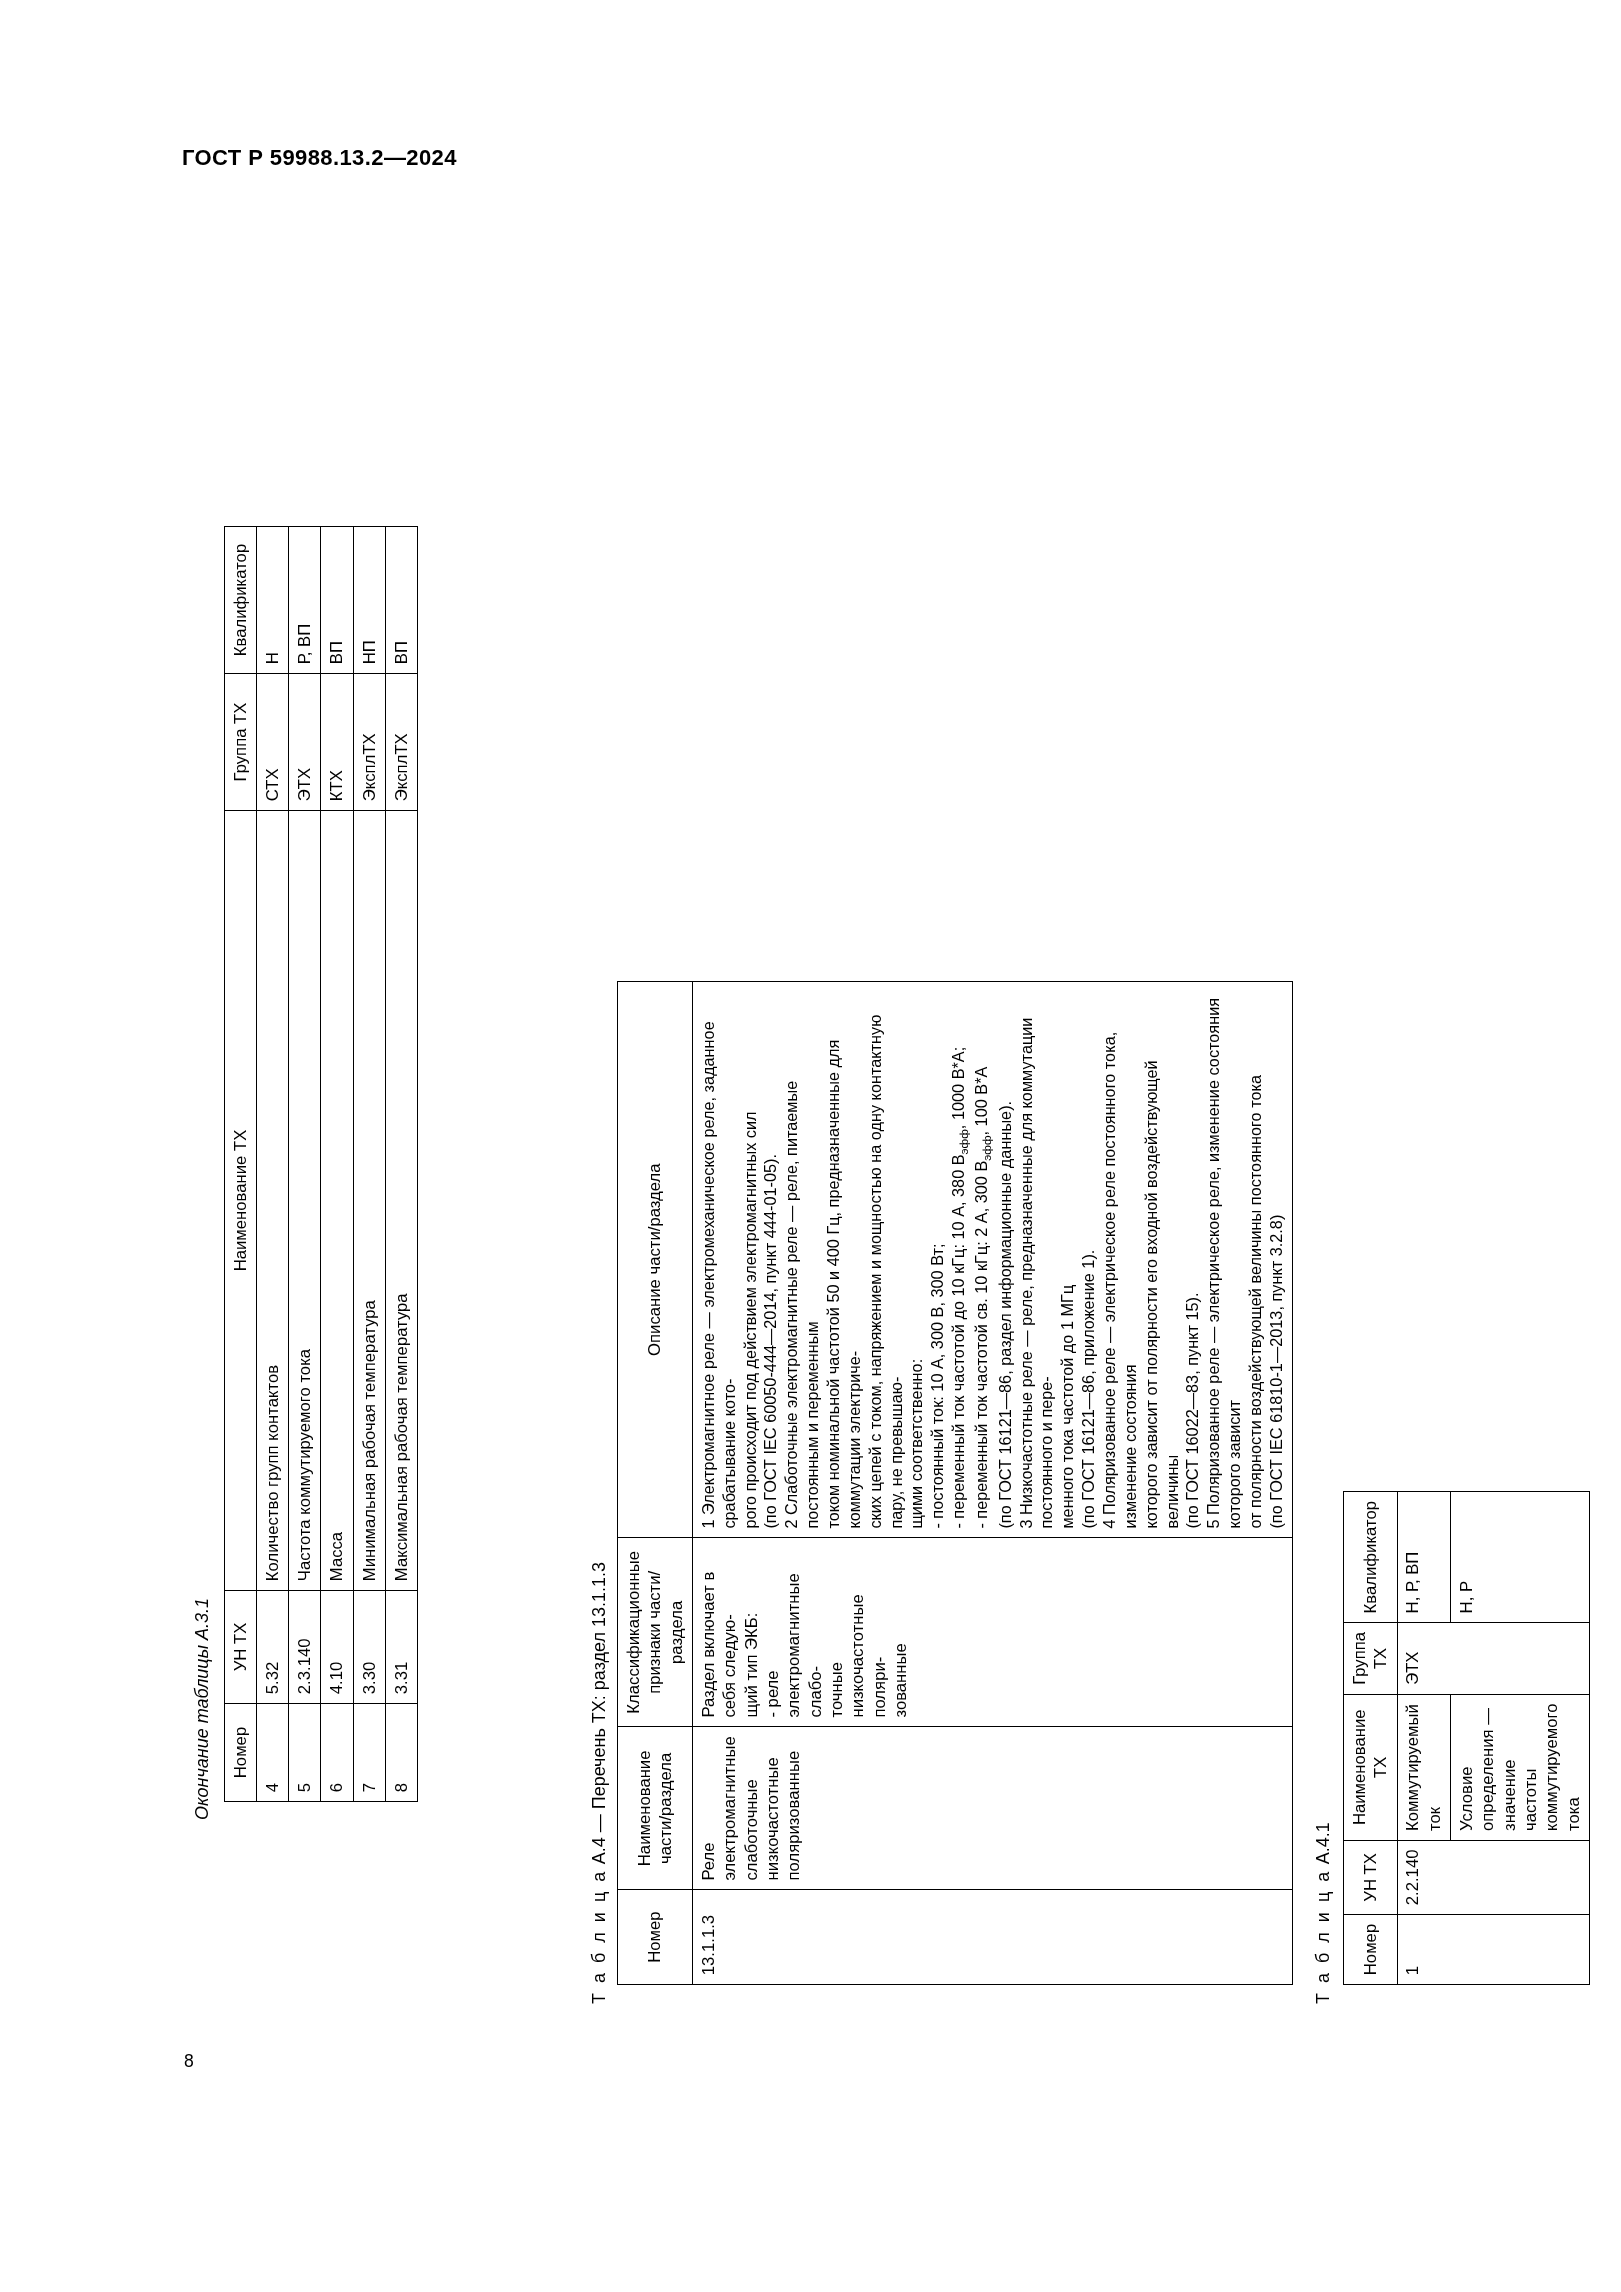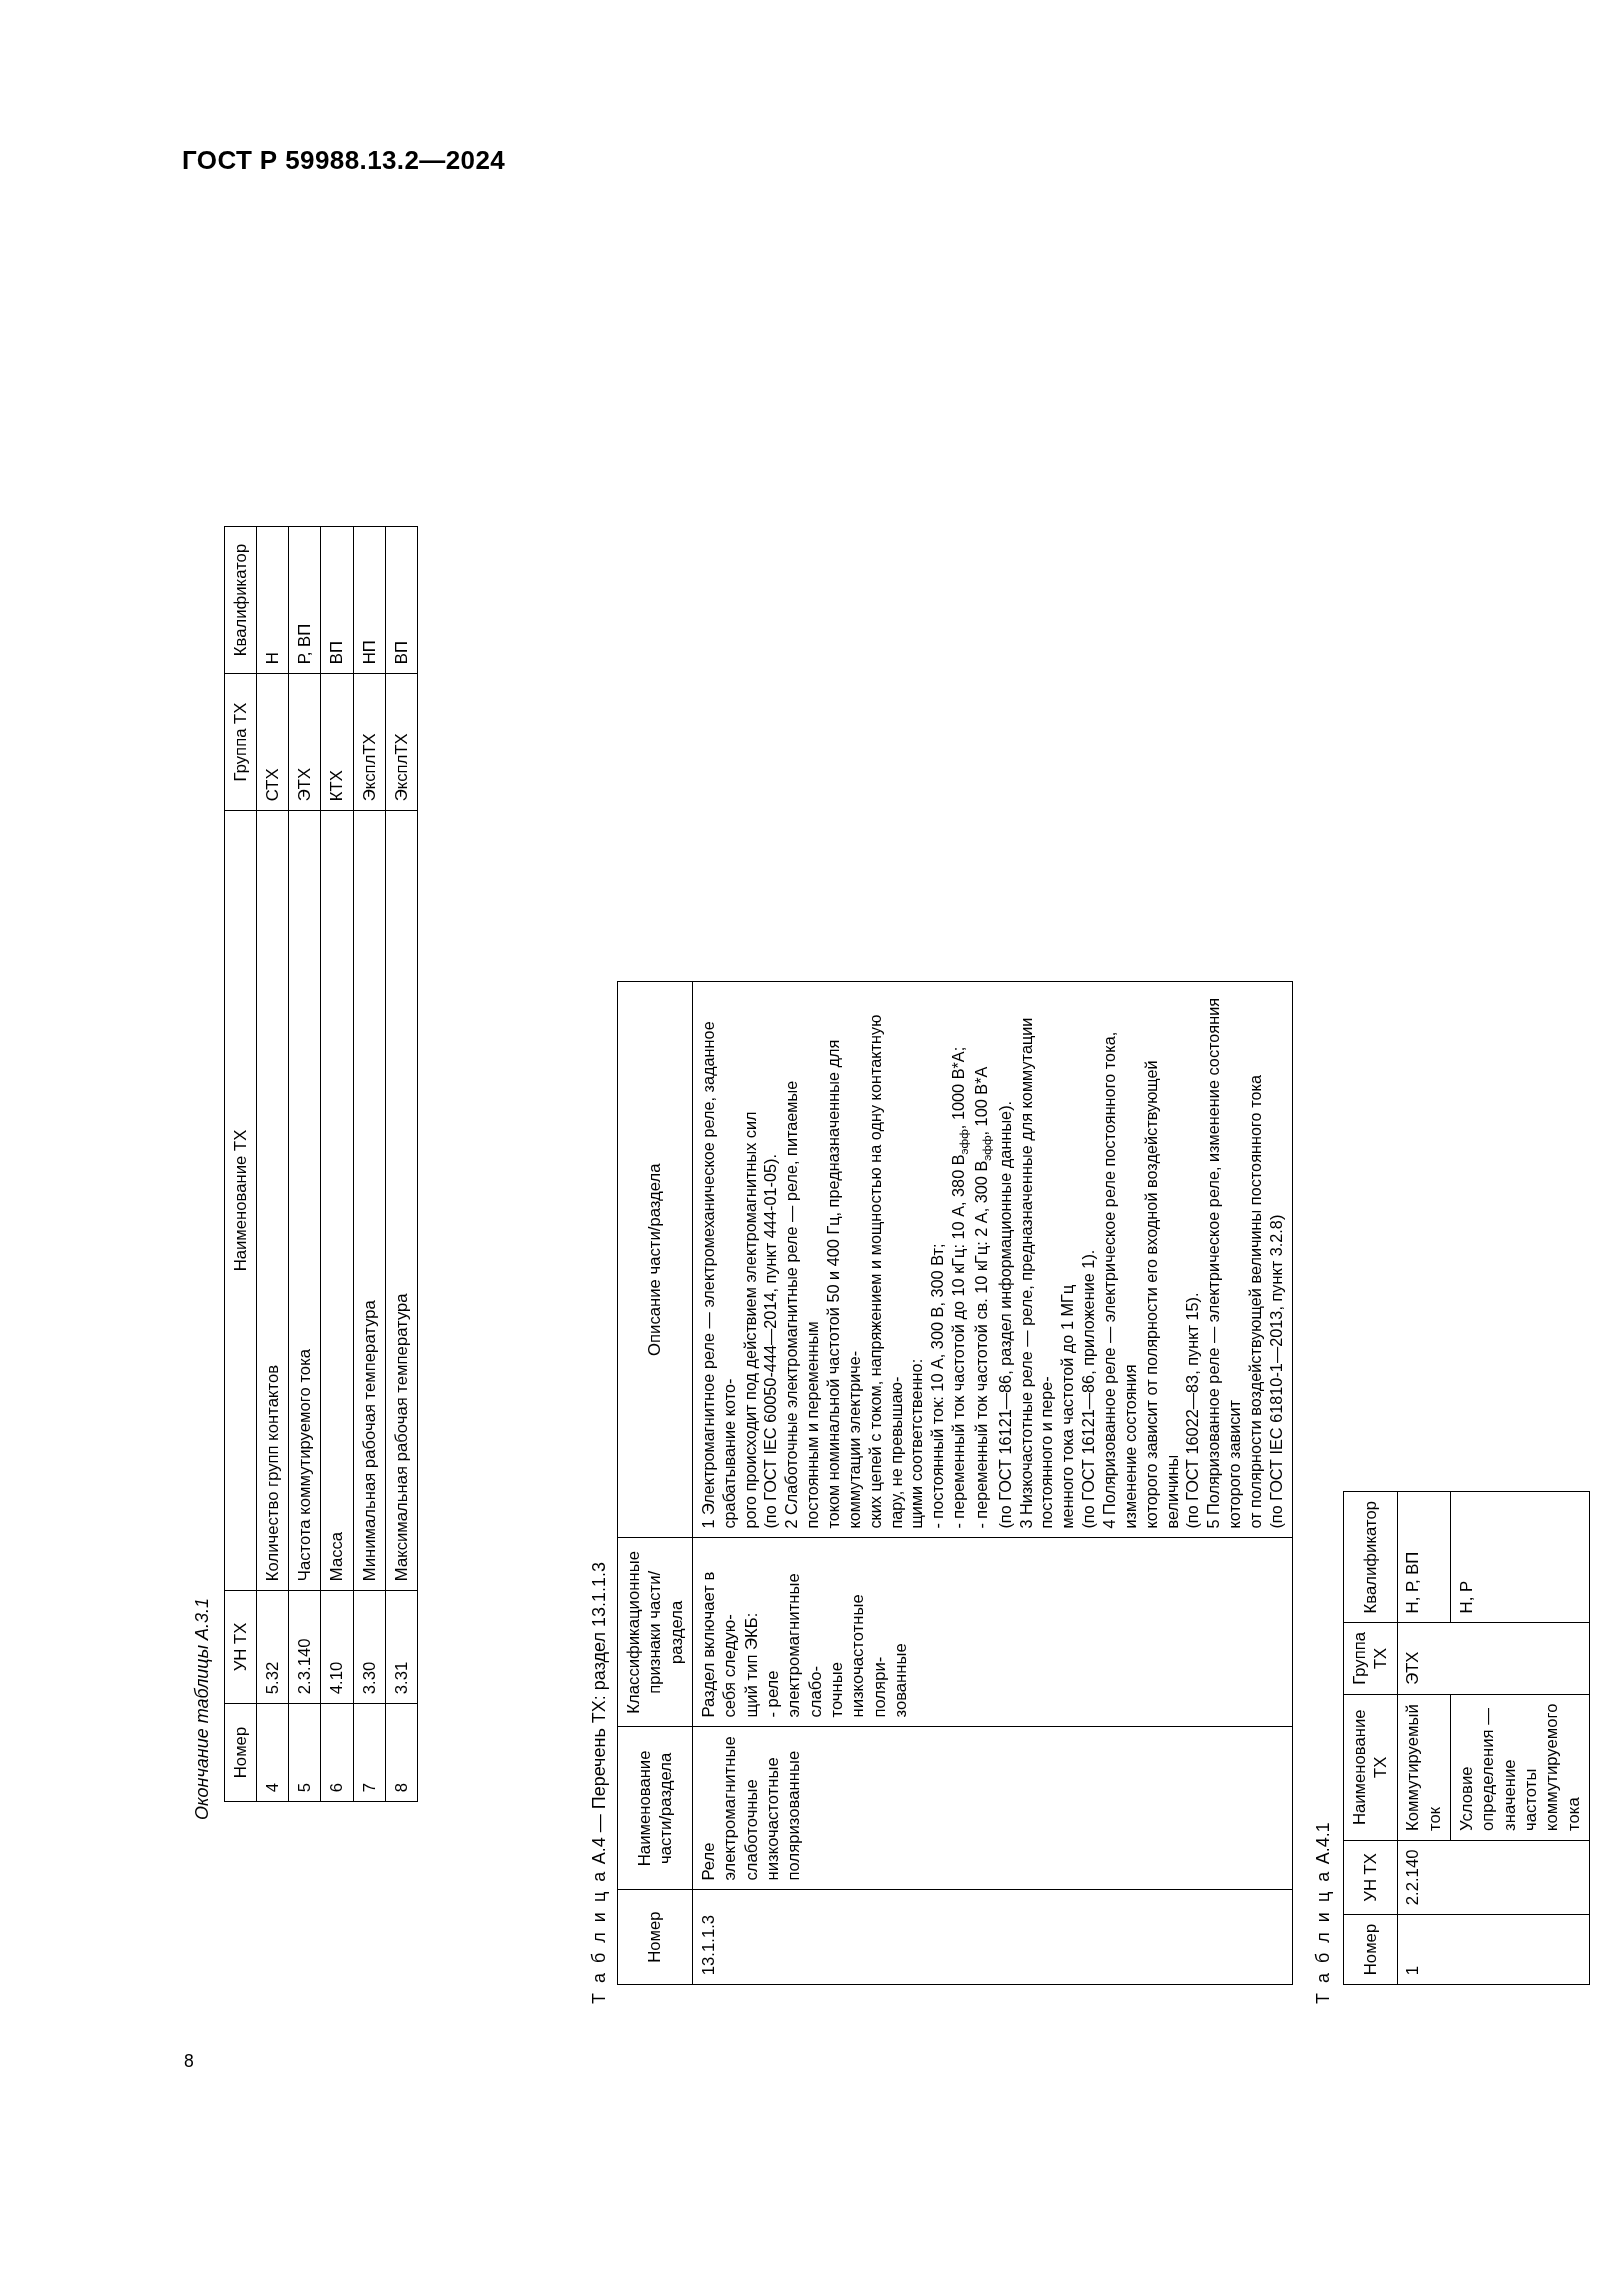--- a/index.html
+++ b/index.html
@@ -18,21 +18,21 @@
 
   .page {
     position: absolute;
     inset: 0;
   }
 
   .header-title {
     position: absolute;
     left: 182px;
     top: 145px;
-    font-size: 26px;
+    font-size: 22px;
     font-weight: bold;
     letter-spacing: 0.4px;
   }
 
   .page-number {
     position: absolute;
     left: 184px;
     top: 2051px;
     font-size: 17.6px;
   }

